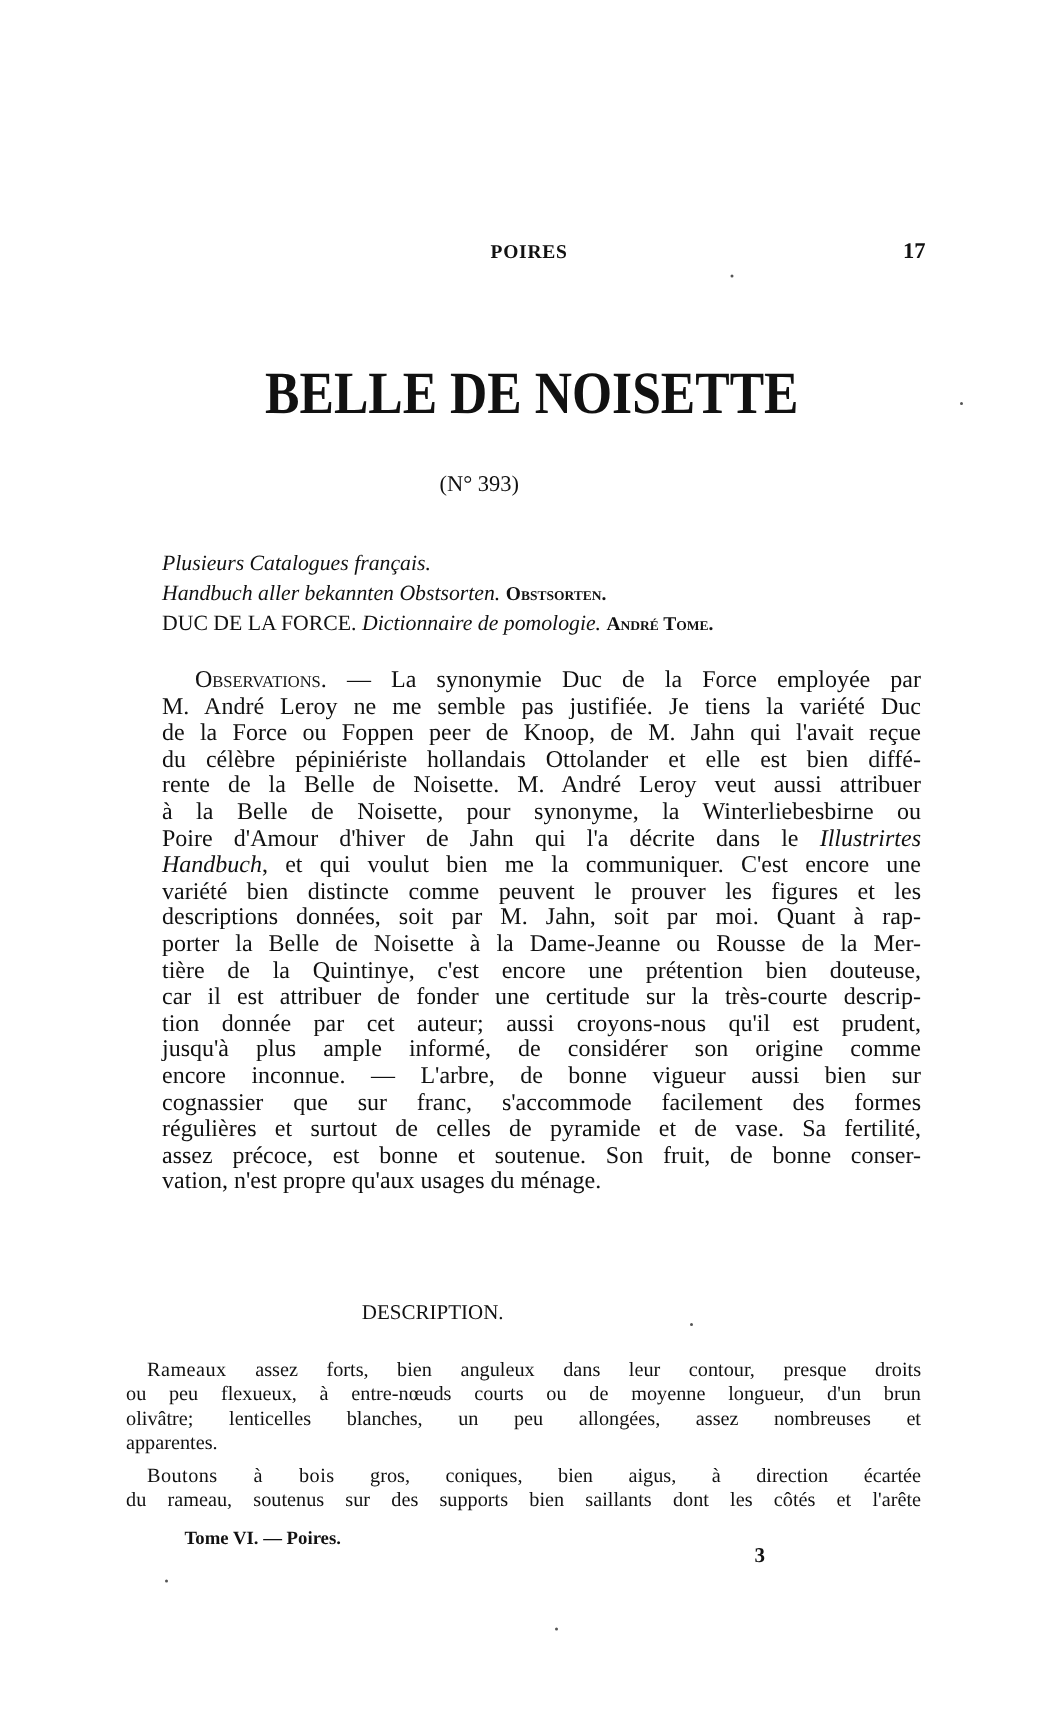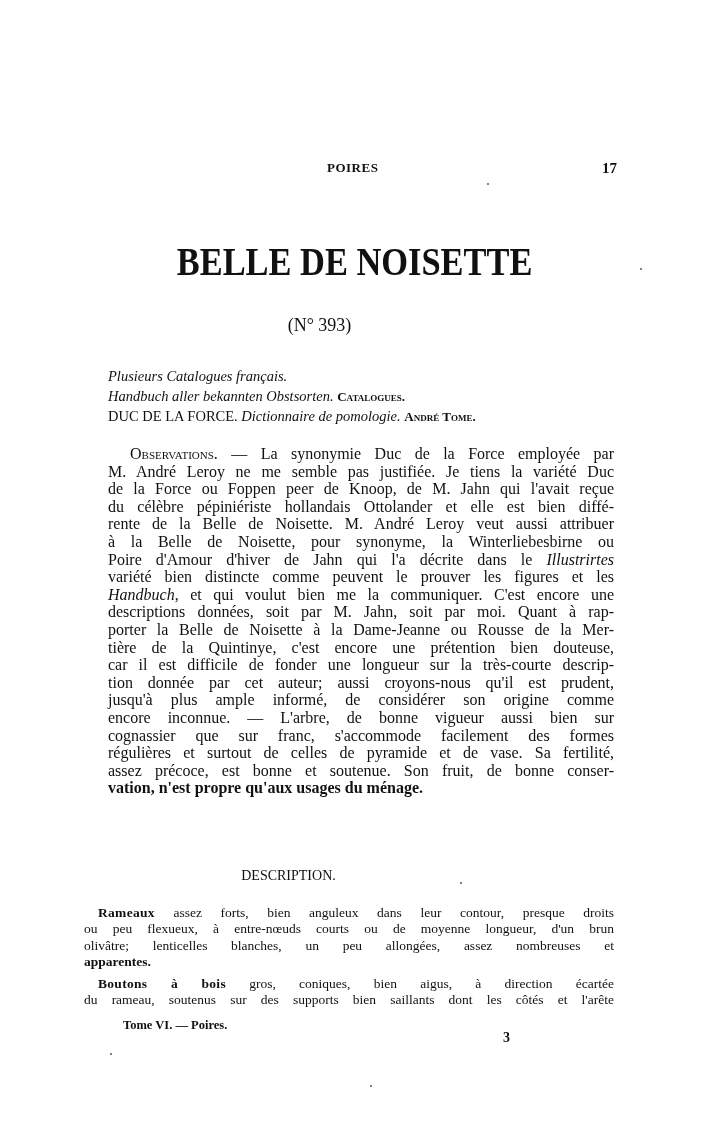--- a/index.html
+++ b/index.html
@@ -54,21 +54,21 @@
     }
     .number {
       position: absolute;
       top: 315px;
       left: 0;
       width: 625px;
       text-align: center;
       padding-left: 14px;
       box-sizing: border-box;
       font-family: "Liberation Serif", serif;
-      font-size: 18px;
+      font-size: 15px;
     }
     .syn {
       position: absolute;
       left: 108px;
       font-family: "Liberation Serif", serif;
       font-size: 14.5px;
       white-space: nowrap;
     }
     .syn i { font-style: italic; }
     .sc {
@@ -88,21 +88,20 @@
       display: block;
       height: 17.6px;
       line-height: 17.6px;
       text-align: justify;
       text-align-last: justify;
       white-space: nowrap;
       overflow: visible;
     }
     .line.last {
       text-align-last: left;
-      font-weight: bold;
     }
     .line.indent {
       padding-left: 22px;
     }
     .obs-lead {
       font-variant: small-caps;
       margin-top: 48px;
     }
     .section-head {
       position: absolute;
@@ -121,21 +120,21 @@
       width: 530px;
       font-family: "Liberation Serif", serif;
       font-size: 13.5px;
     }
     .desc-lines .line {
       height: 16.4px;
       line-height: 16.4px;
     }
     .desc-lines .line.indent { padding-left: 14px; }
     .bold-lead {
-      font-weight: bold;
+      font-weight: normal;
       font-family: "Liberation Serif", serif;
       letter-spacing: 0.3px;
     }
     .footer-left {
       position: absolute;
       top: 1018px;
       left: 123px;
       font-family: "Liberation Serif", serif;
       font-size: 12.5px;
       font-weight: bold;
@@ -164,42 +163,42 @@
   <div class="page-number">17</div>
 
   <div class="title">BELLE DE NOISETTE</div>
   <div class="number">(N° 393)</div>
 
   <div class="syn" style="top:368px;">
     <i>Plusieurs Catalogues français.</i>
   </div>
   <div class="syn" style="top:388px;">
     <i>Handbuch aller bekannten Obstsorten.</i>
-    <span class="sc">Catalogues.</span>
+    <span class="sc">Obstsorten.</span>
   </div>
   <div class="syn" style="top:408px;">
     <span>DUC DE LA FORCE.</span>
     <i>Dictionnaire de pomologie.</i>
     <span class="sc">André Tome.</span>
   </div>
 
   <div class="body-lines">
     <span class="line indent"><span class="obs-lead">Observations.</span> <span>— La synonymie Duc de la Force employée par</span></span>
     <span class="line">M. André Leroy ne me semble pas justifiée. Je tiens la variété Duc</span>
     <span class="line">de la Force ou Foppen peer de Knoop, de M. Jahn qui l'avait reçue</span>
     <span class="line">du célèbre pépiniériste hollandais Ottolander et elle est bien diffé-</span>
     <span class="line">rente de la Belle de Noisette. M. André Leroy veut aussi attribuer</span>
     <span class="line">à la Belle de Noisette, pour synonyme, la Winterliebesbirne ou</span>
     <span class="line"><span>Poire d'Amour d'hiver de Jahn qui l'a décrite dans le </span><i>Illustrirtes</i></span>
+    <span class="line"><i>Handbuch</i><span>, et qui voulut bien me la communiquer. C'est encore une</span></span>
     <span class="line">variété bien distincte comme peuvent le prouver les figures et les</span>
-    <span class="line"><i>Handbuch</i><span>, et qui voulut bien me la communiquer. C'est encore une</span></span>
     <span class="line">descriptions données, soit par M. Jahn, soit par moi. Quant à rap-</span>
     <span class="line">porter la Belle de Noisette à la Dame-Jeanne ou Rousse de la Mer-</span>
     <span class="line">tière de la Quintinye, c'est encore une prétention bien douteuse,</span>
-    <span class="line">car il est difficile de fonder une longueur sur la très-courte descrip-</span>
+    <span class="line">car il est attribuer de fonder une certitude sur la très-courte descrip-</span>
     <span class="line">tion donnée par cet auteur; aussi croyons-nous qu'il est prudent,</span>
     <span class="line">jusqu'à plus ample informé, de considérer son origine comme</span>
     <span class="line">encore inconnue. — L'arbre, de bonne vigueur aussi bien sur</span>
     <span class="line">cognassier que sur franc, s'accommode facilement des formes</span>
     <span class="line">régulières et surtout de celles de pyramide et de vase. Sa fertilité,</span>
     <span class="line">assez précoce, est bonne et soutenue. Son fruit, de bonne conser-</span>
     <span class="line last">vation, n'est propre qu'aux usages du ménage.</span>
   </div>
 
   <div class="section-head">DESCRIPTION.</div>

